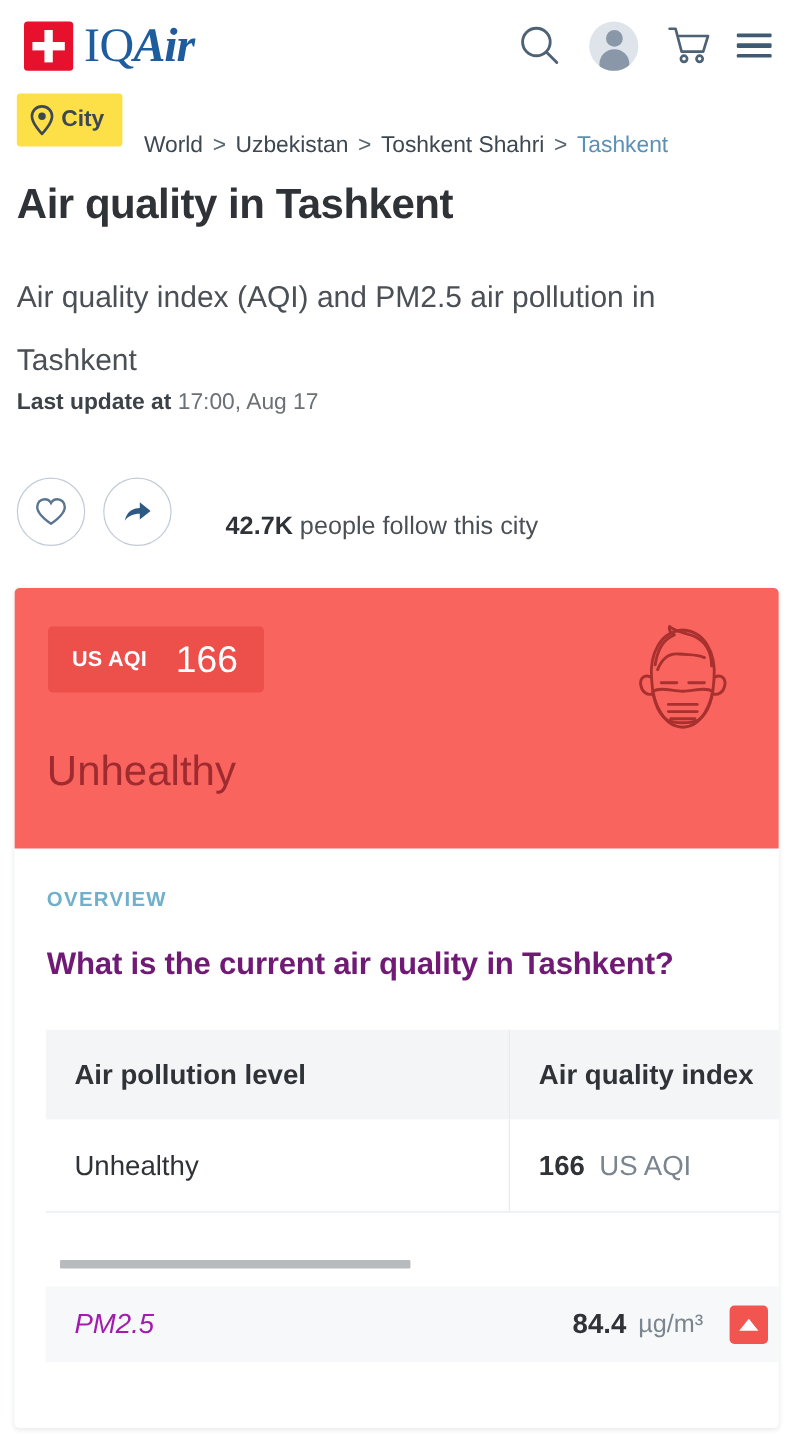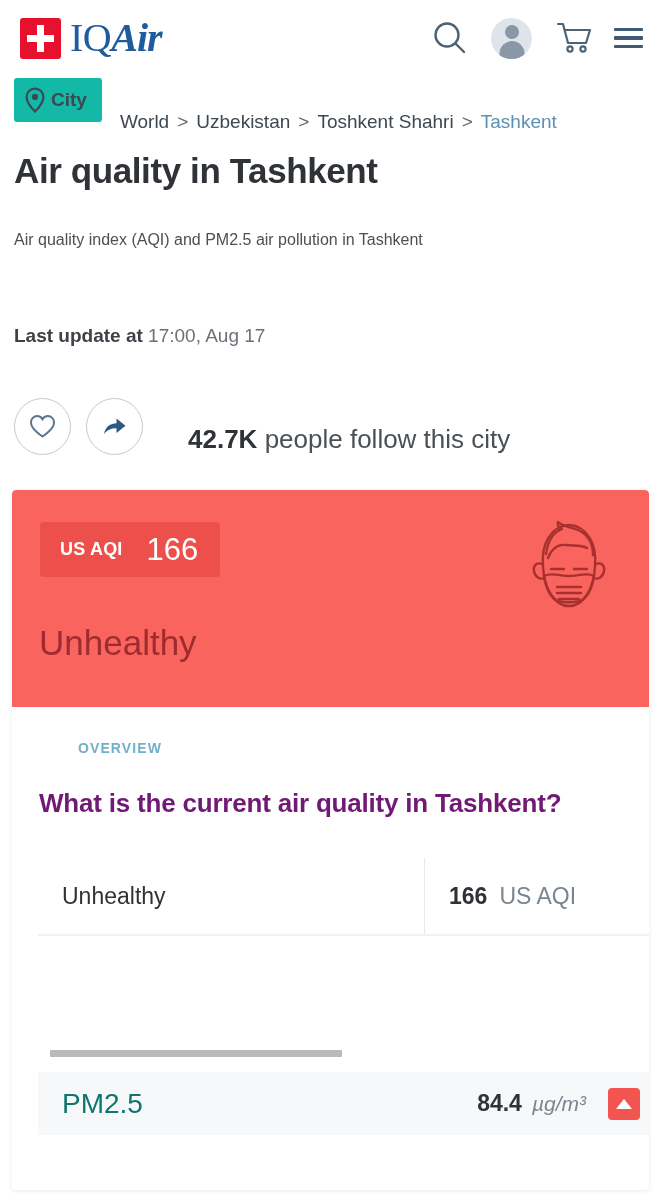--- a/index.html
+++ b/index.html
@@ -101,21 +101,21 @@
     width: 661px; height: 48px;
     display: flex;
     align-items: center;
     padding-left: 14px;
     background: #ffffff;
   }
   .city-chip {
     display: flex;
     align-items: center;
     gap: 6px;
-    background: #14b8a6;
+    background: #fde047;
     border-radius: 3px;
     padding: 8px 15px 8px 11px;
     height: 44px;
   }
   .city-chip-label {
     font-size: 19px;
     font-weight: 700;
     color: #3d4852;
   }
   .crumbs {
@@ -138,22 +138,22 @@
     width: 620px;
     font-size: 35px;
     font-weight: 700;
     color: #2f3337;
     letter-spacing: -0.4px;
   }
   .page-sub {
     position: absolute;
     left: 14px; top: 222px;
     width: 625px;
-    font-size: 16px;
-    line-height: 36px;
+    font-size: 25px;
+    line-height: 52px;
     color: #4a5056;
     font-weight: 400;
   }
   .last-update {
     position: absolute;
     left: 14px; top: 325px;
     font-size: 19px;
     color: #6b7177;
   }
   .last-update b { color: #3d4248; font-weight: 700; }
@@ -168,21 +168,21 @@
   .circle-btn {
     width: 57px; height: 57px;
     border-radius: 50%;
     border: 1.6px solid #c2ccd6;
     background: #ffffff;
     display: flex; align-items: center; justify-content: center;
     margin-right: 15px;
   }
   .follow-text {
     margin-left: 30px;
-    font-size: 26px;
+    font-size: 21px;
     color: #4a5056;
     margin-top: 25px;
   }
   .follow-text b { color: #2f3337; font-weight: 700; }
 
   
   .card {
     position: absolute;
     left: 12px; top: 490px;
     width: 637px;
@@ -230,25 +230,24 @@
   }
   .aqi-face {
     position: absolute;
     right: 35px; top: 24px;
   }
 
   
   .overview-label {
     position: absolute;
     left: 27px; top: 250px;
-    font-size: 14px;
+    font-size: 17px;
     font-weight: 700;
     letter-spacing: 1.1px;
     color: #70b0cd;
-    margin-left: 39px;
   }
   .overview-title {
     position: absolute;
     left: 27px; top: 298px;
     width: 590px;
     font-size: 26px;
     font-weight: 700;
     color: #701a75;
     letter-spacing: -0.2px;
   }
@@ -304,23 +303,23 @@
     padding: 0 105px 0 24px;
   }
   .t2-th { font-size: 21px; color: #4a5056; white-space: nowrap; }
   .t2-row {
     display: flex;
     align-items: center;
     background: #f7f8f9;
     height: 63px;
     padding: 0 18px 0 24px;
   }
-  .t2-name { font-size: 28px; color: #0f766e; flex: 1 1 auto; }
+  .t2-name { font-size: 23px; color: #a21caf; flex: 1 1 auto; font-style: italic; }
   .t2-val { font-size: 23px; font-weight: 700; color: #2f3337; }
-  .t2-unit { font-size: 21px; color: #7a858f; margin-left: 10px; margin-right: 22px; font-style: italic; }
+  .t2-unit { font-size: 21px; color: #7a858f; margin-left: 10px; margin-right: 22px; }
   .trend-badge {
     width: 32px; height: 32px;
     background: #f2554f;
     border-radius: 4px;
     display: flex; align-items: center; justify-content: center;
     flex: 0 0 auto;
   }
   .trend-arrow {
     width: 0; height: 0;
     border-left: 8px solid transparent;
@@ -430,20 +429,28 @@
             <line x1="35" y1="85" x2="55" y2="85"></line>
           </g>
         </svg>
       </div>
     </div>
 
     <div class="overview-label">OVERVIEW</div>
     <h2 class="overview-title">What is the current air quality in Tashkent?</h2>
 
     <div class="table1">
+      <div class="t1-head">
+        <div class="t1-c1">
+          <span class="th-text">Air pollution level</span>
+        </div>
+        <div class="t1-c2">
+          <span class="th-text">Air quality index</span>
+        </div>
+      </div>
       <div class="t1-body">
         <div class="t1-c1">
           <span class="td-text">Unhealthy</span>
         </div>
         <div class="t1-c2">
           <span class="td-num">166</span>
           <span class="td-unit">US AQI</span>
         </div>
       </div>
     </div>

